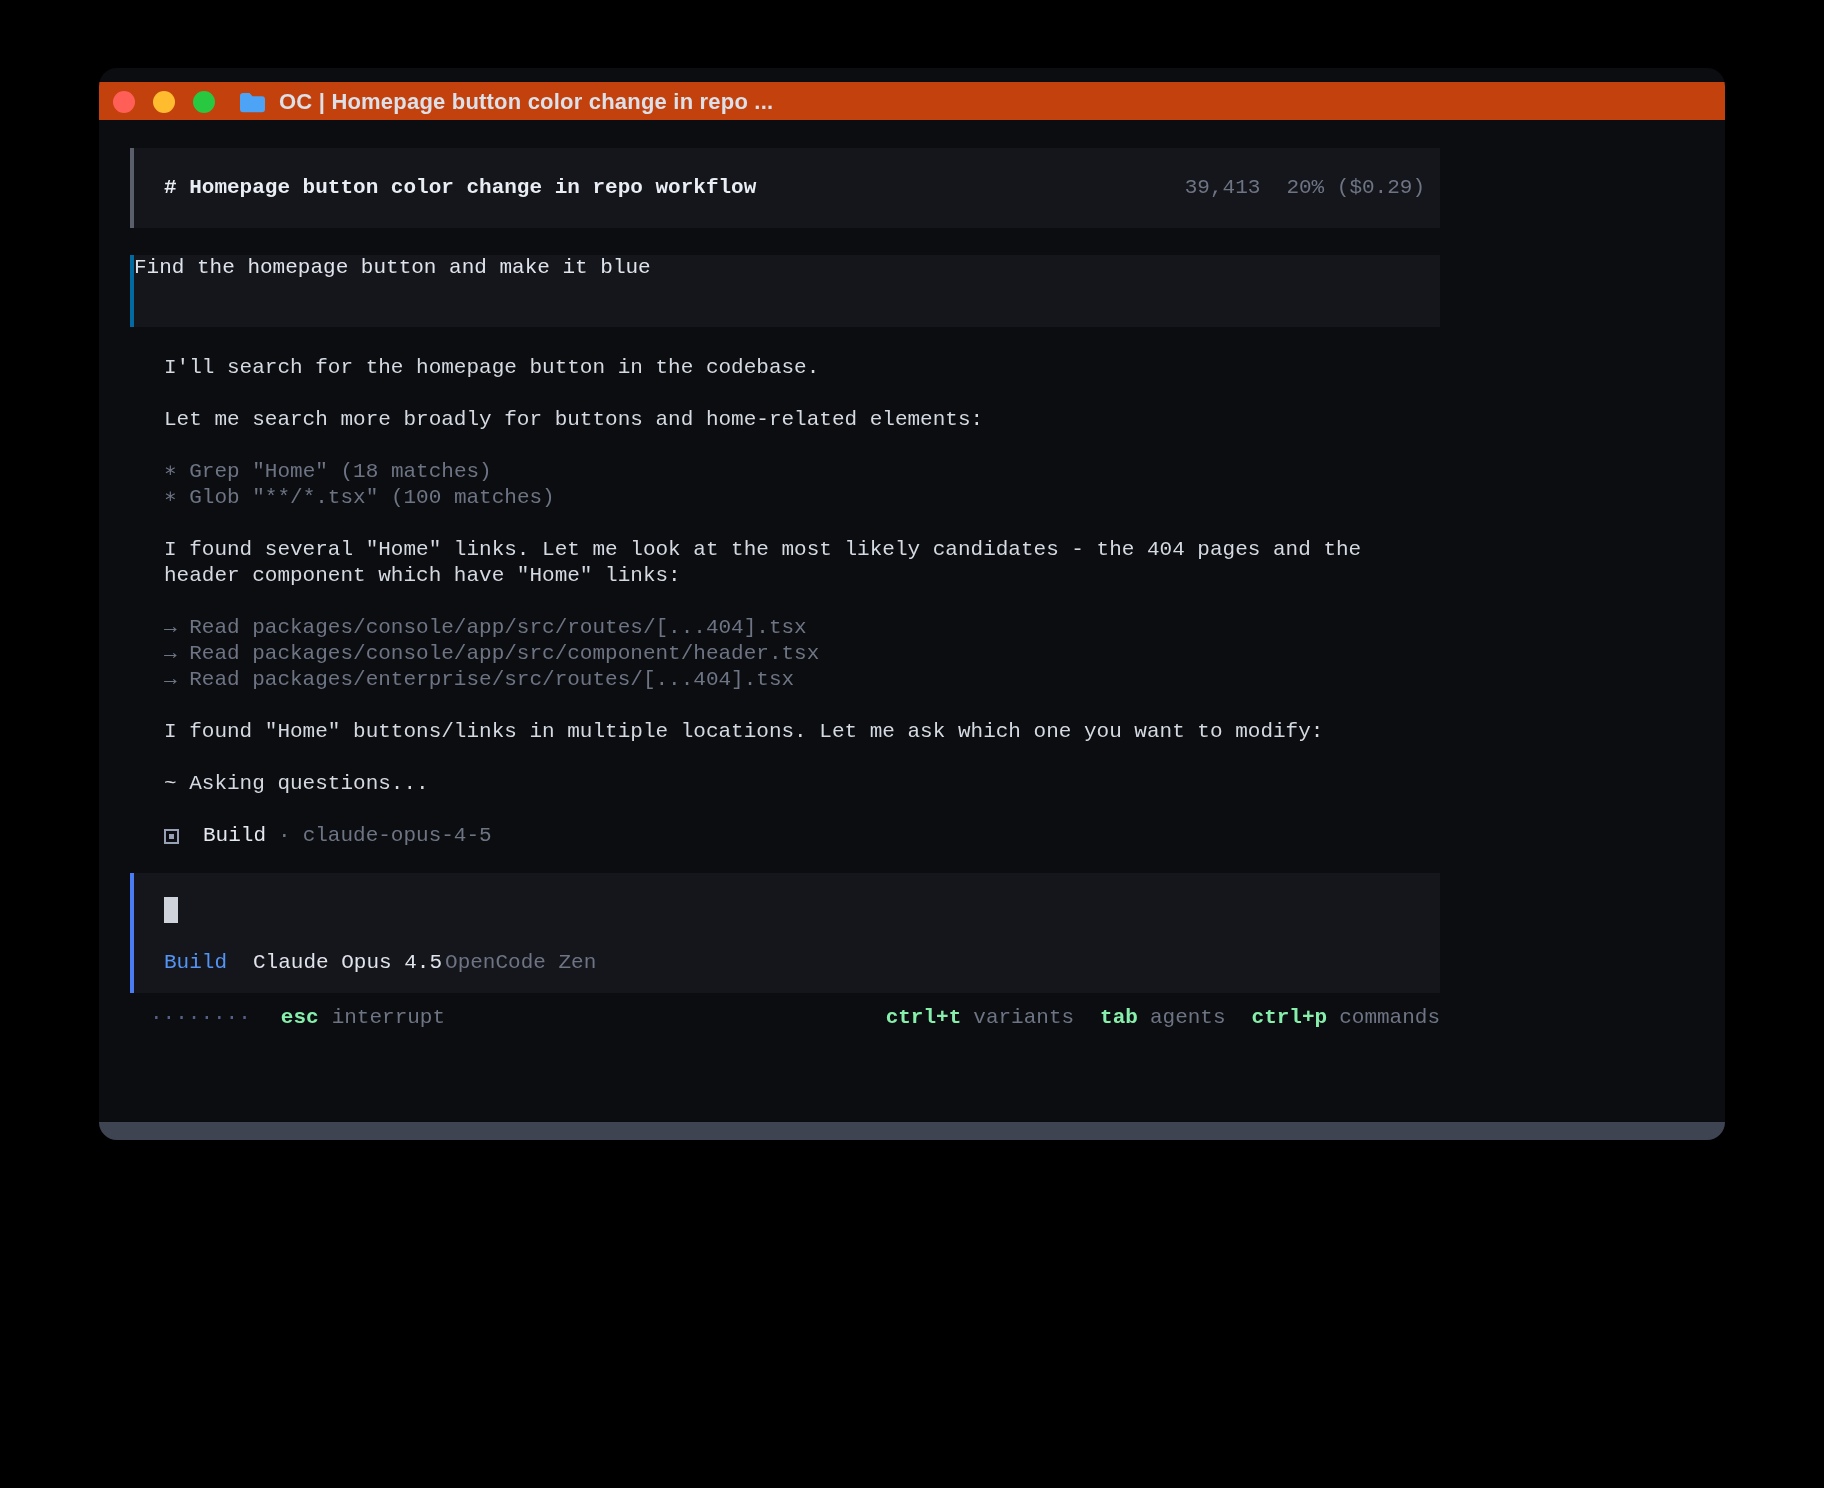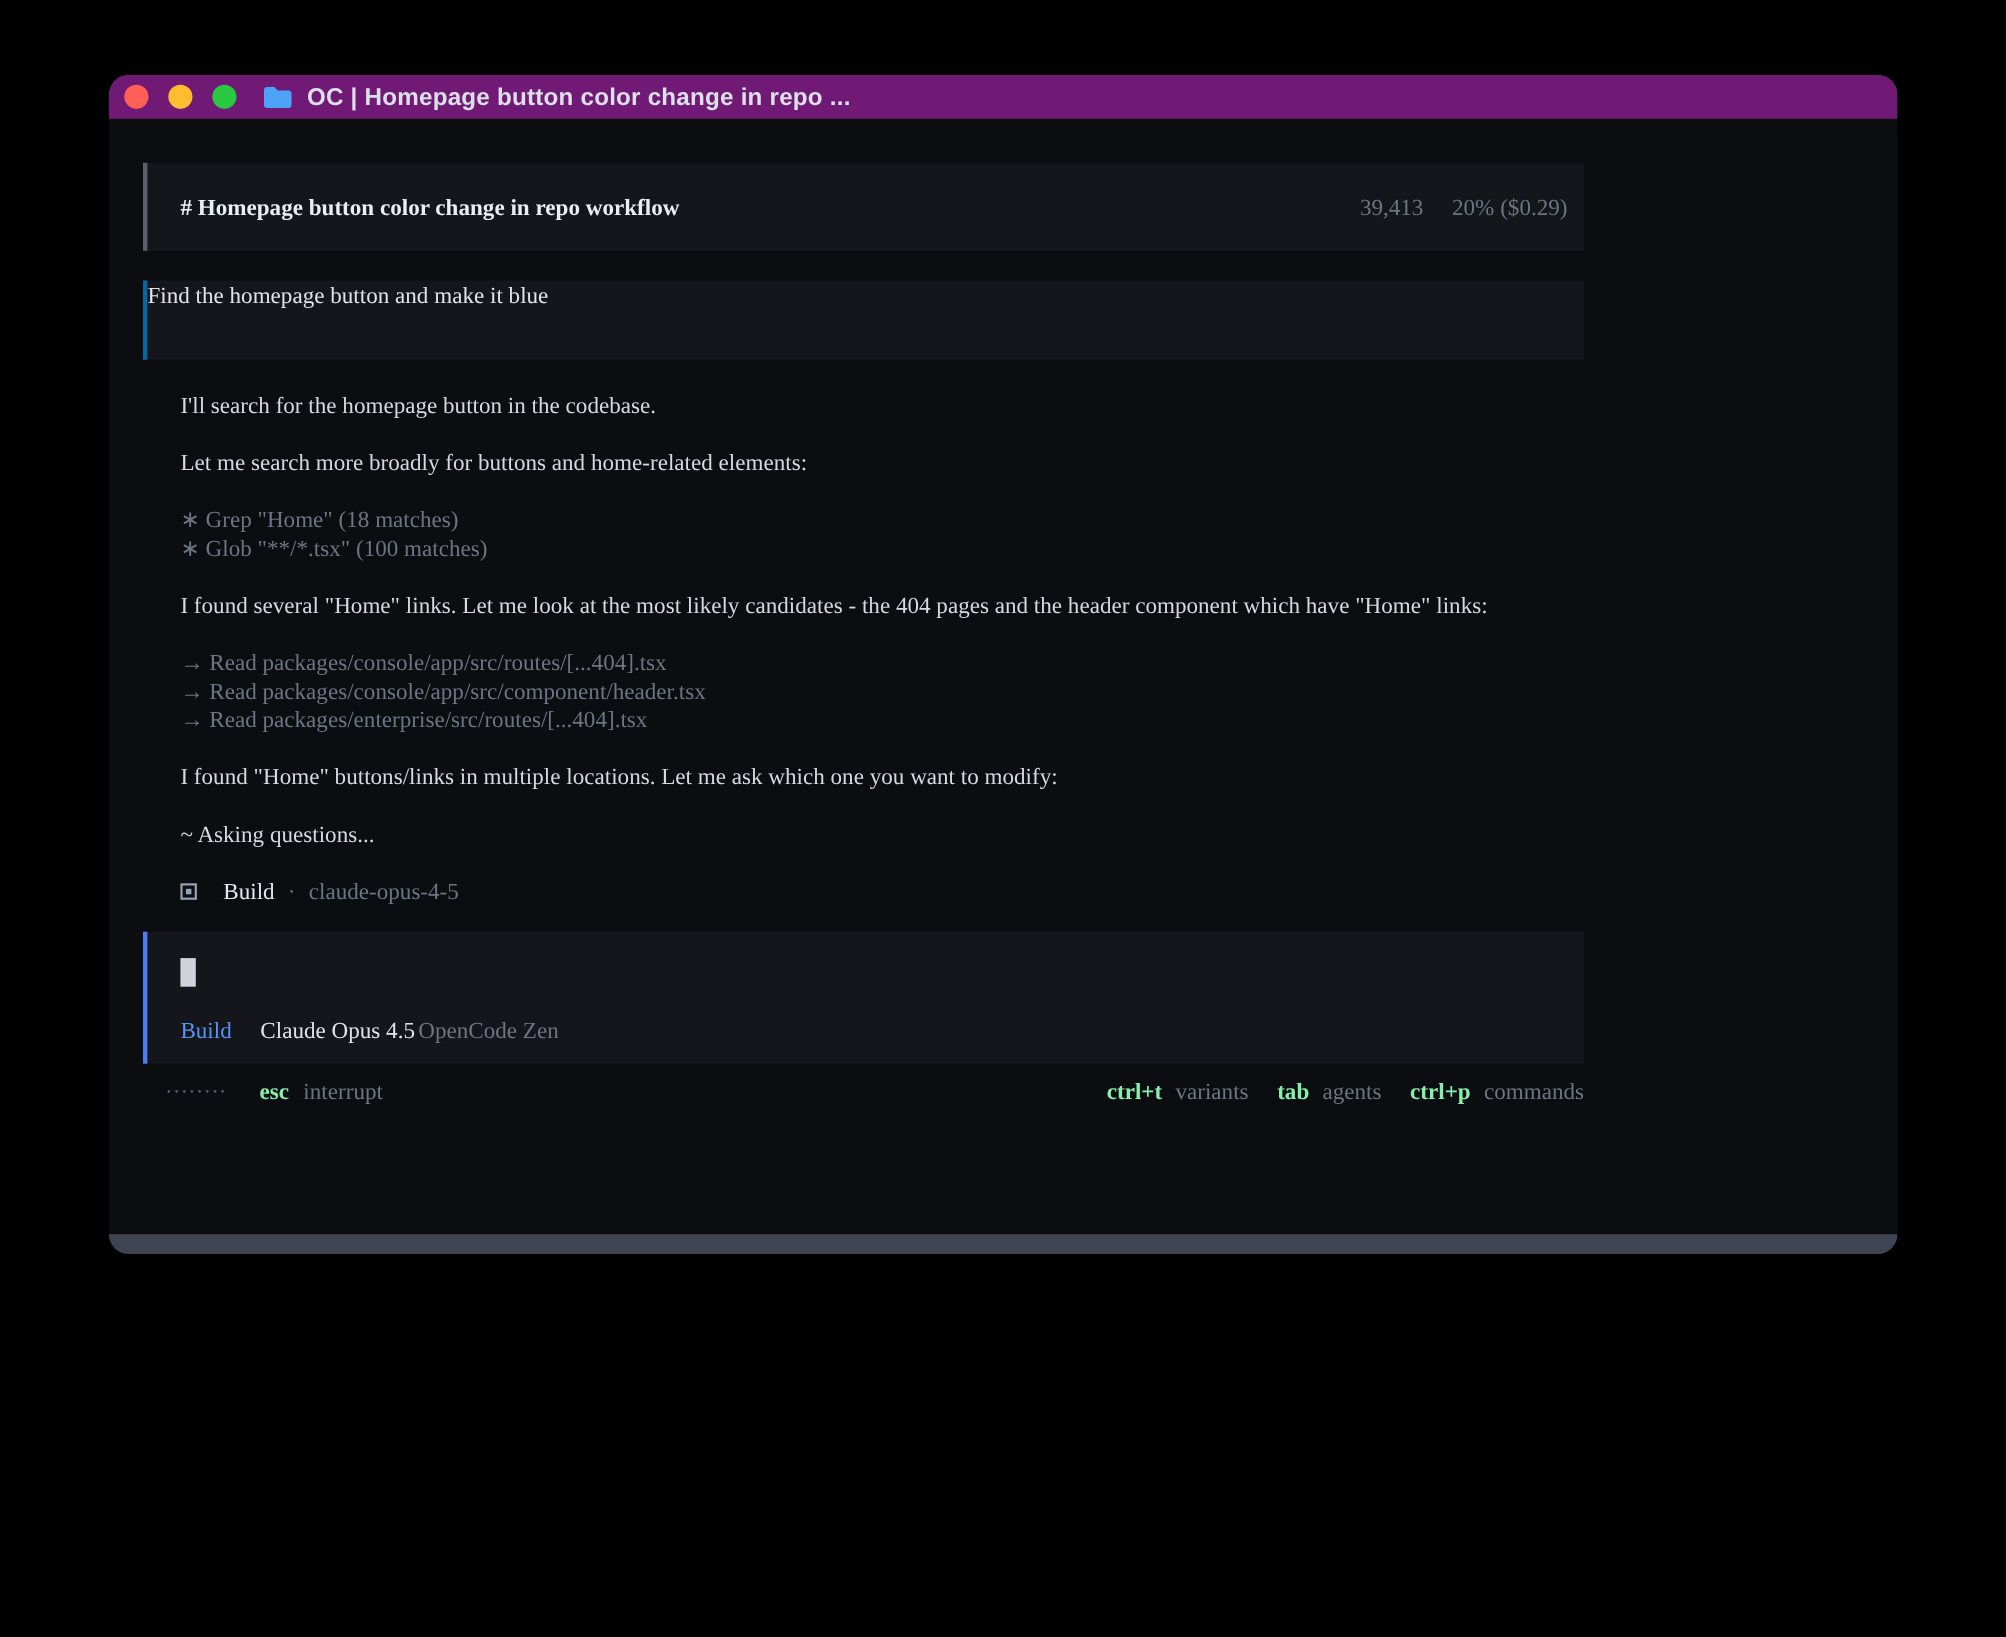--- a/index.html
+++ b/index.html
@@ -3,33 +3,33 @@
 <meta charset="utf-8">
 <style>
   * { margin:0; padding:0; box-sizing:border-box; }
   html,body { width:1824px; height:1488px; background:#000; }
   .screen { position:relative; width:1824px; height:1488px; background:#000; overflow:hidden; }
 
   .window { position:absolute; left:99px; top:68px; width:1626px; height:1072px;
             background:#0c0d10; border-radius:18px; overflow:hidden;
             box-shadow:0 24px 70px rgba(0,0,0,.7); }
 
-  .titlebar { position:absolute; top:0; left:0; right:0; height:40px; background:#701a75;
+  .titlebar { position:absolute; top:14px; left:0; right:0; height:40px; background:#c2410c;
               display:flex; align-items:center; }
   .lights { display:flex; gap:18px; padding-left:14px; }
   .light { width:22px; height:22px; border-radius:50%; }
   .light.red { background:#ff5f57; }
   .light.yellow { background:#febc2e; }
   .light.green { background:#28c840; }
   .titlewrap { display:flex; align-items:center; gap:13px; margin-left:24px; }
   .titletext { font-family:"Liberation Sans",sans-serif; font-weight:bold; font-size:22px;
                color:#dce0e9; letter-spacing:.2px; }
 
   .content { position:absolute; top:52px; bottom:18px; left:0; right:0; background:#0c0d10;
-             font-family:Liberation Serif, serif;
+             font-family:Liberation Mono, monospace;
              font-size:21px; line-height:26px; color:#d4d9e2;
              padding:28px 0 0 31px; }
 
   .block { width:1310px; }
   .header-block { height:80px; background:#15161b; border-left:4px solid #5a5f6b;
                   display:flex; align-items:center; justify-content:space-between;
                   padding:0 15px 0 30px; }
   .header-title { font-weight:bold; color:#e9edf4; white-space:nowrap; }
   .header-right { color:#6d7484; display:flex; gap:26px; white-space:nowrap; }
 

